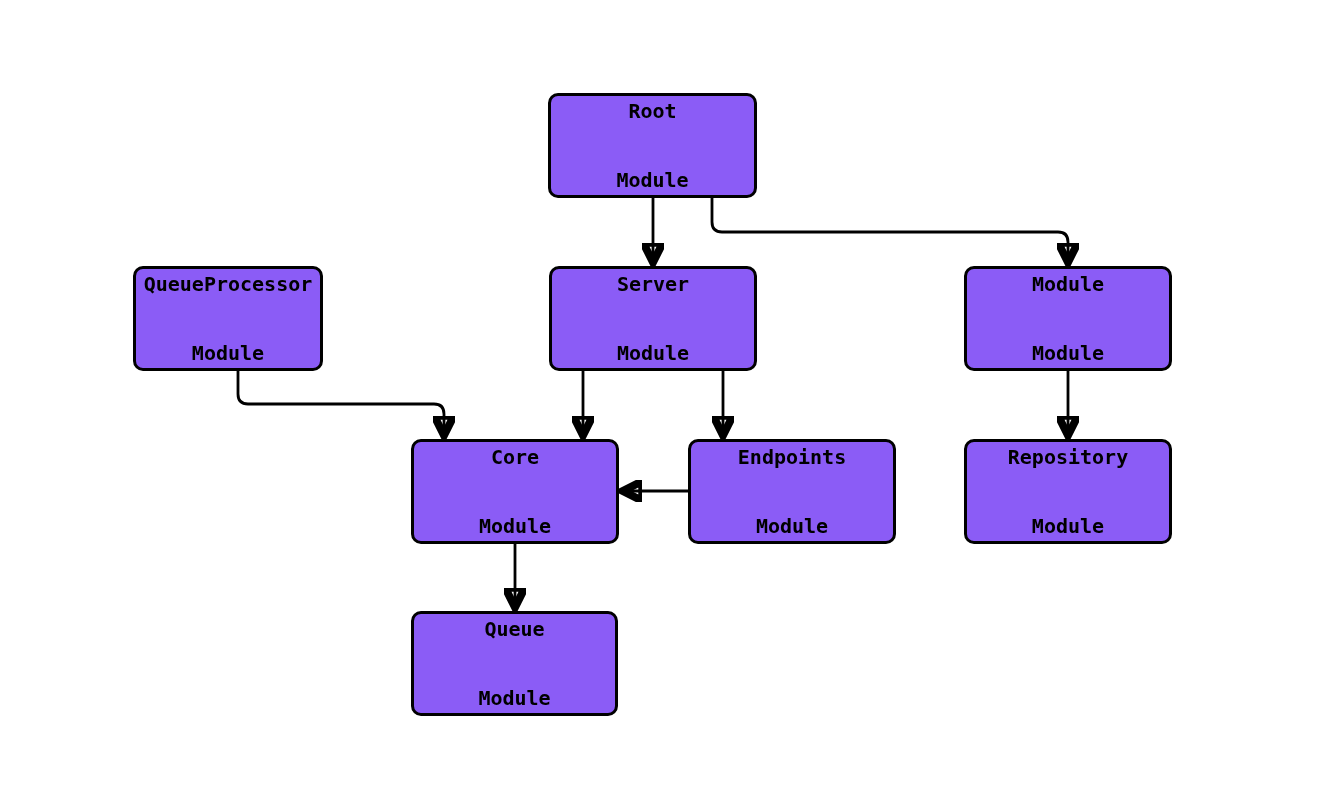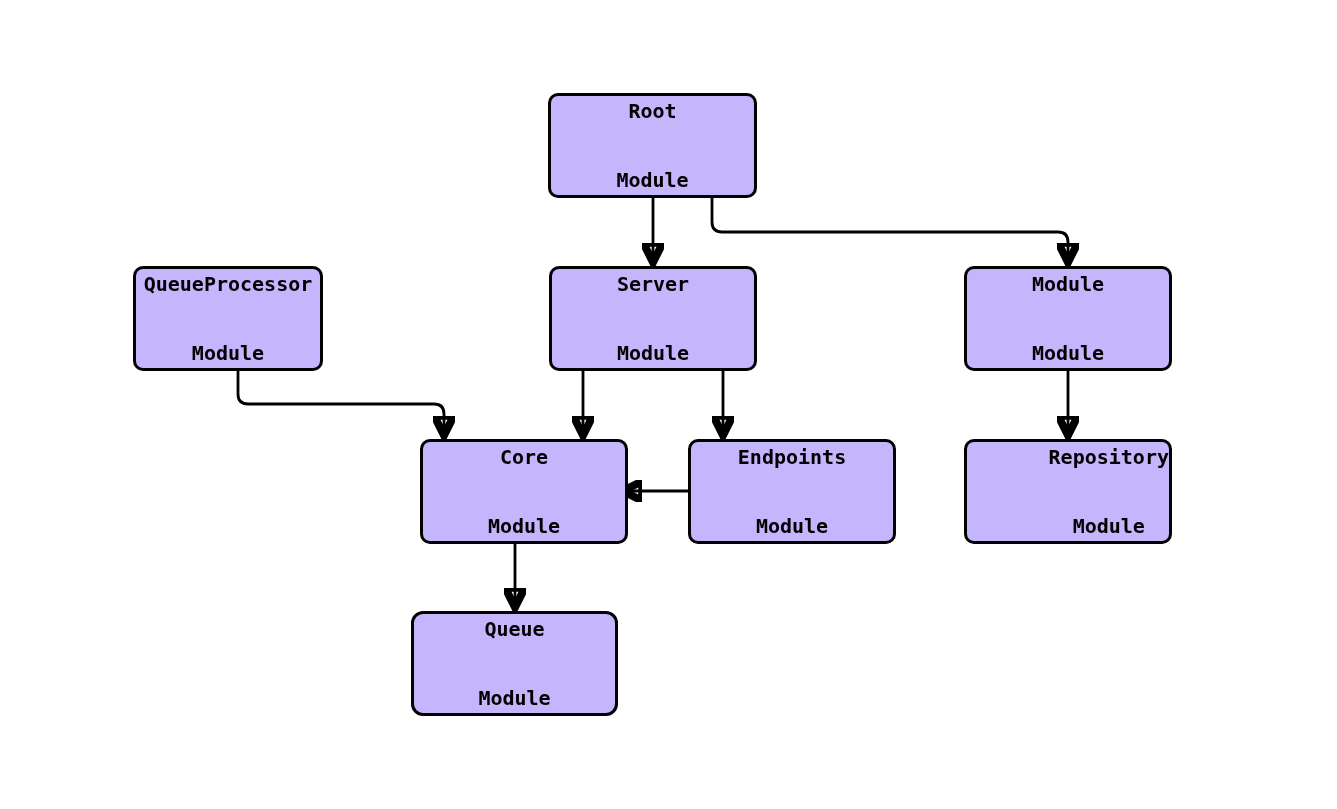--- a/index.html
+++ b/index.html
@@ -23,21 +23,21 @@
     height: 809px;
   }
   #edge-layer path {
     fill: none;
     stroke: #000000;
     stroke-width: 2.8;
   }
   .node {
     position: absolute;
     box-sizing: border-box;
-    background: #c4b5fd;
+    background: #8b5cf6;
     border: 3px solid #000000;
     border-radius: 10px;
     display: flex;
     align-items: center;
     justify-content: center;
     text-align: center;
   }
   .node .label {
     font-size: 20px;
     font-weight: bold;
@@ -89,41 +89,41 @@
     </div>
   </div>
 
   <div class="node" style="left: 964px; top: 266px; width: 208px; height: 105px;">
     <div class="label">
       <span>Module</span>
       <span>Module</span>
     </div>
   </div>
 
-  <div class="node" style="left: 411px; top: 439px; width: 208px; height: 105px; margin-left: 9px;">
+  <div class="node" style="left: 411px; top: 439px; width: 208px; height: 105px;">
     <div class="label">
       <span>Core</span>
       <span>Module</span>
     </div>
   </div>
 
   <div class="node" style="left: 688px; top: 439px; width: 208px; height: 105px;">
     <div class="label">
       <span>Endpoints</span>
       <span>Module</span>
     </div>
   </div>
 
-  <div class="node" style="left: 964px; top: 439px; width: 208px; height: 105px; justify-content: flex-end;">
+  <div class="node" style="left: 964px; top: 439px; width: 208px; height: 105px;">
     <div class="label">
       <span>Repository</span>
       <span>Module</span>
     </div>
   </div>
 
-  <div class="node" style="left: 411px; top: 611px; width: 207px; height: 105px; border-radius: 12px;">
+  <div class="node" style="left: 411px; top: 611px; width: 207px; height: 105px;">
     <div class="label">
       <span>Queue</span>
       <span>Module</span>
     </div>
   </div>
 
 </div>
 
 </body></html>

